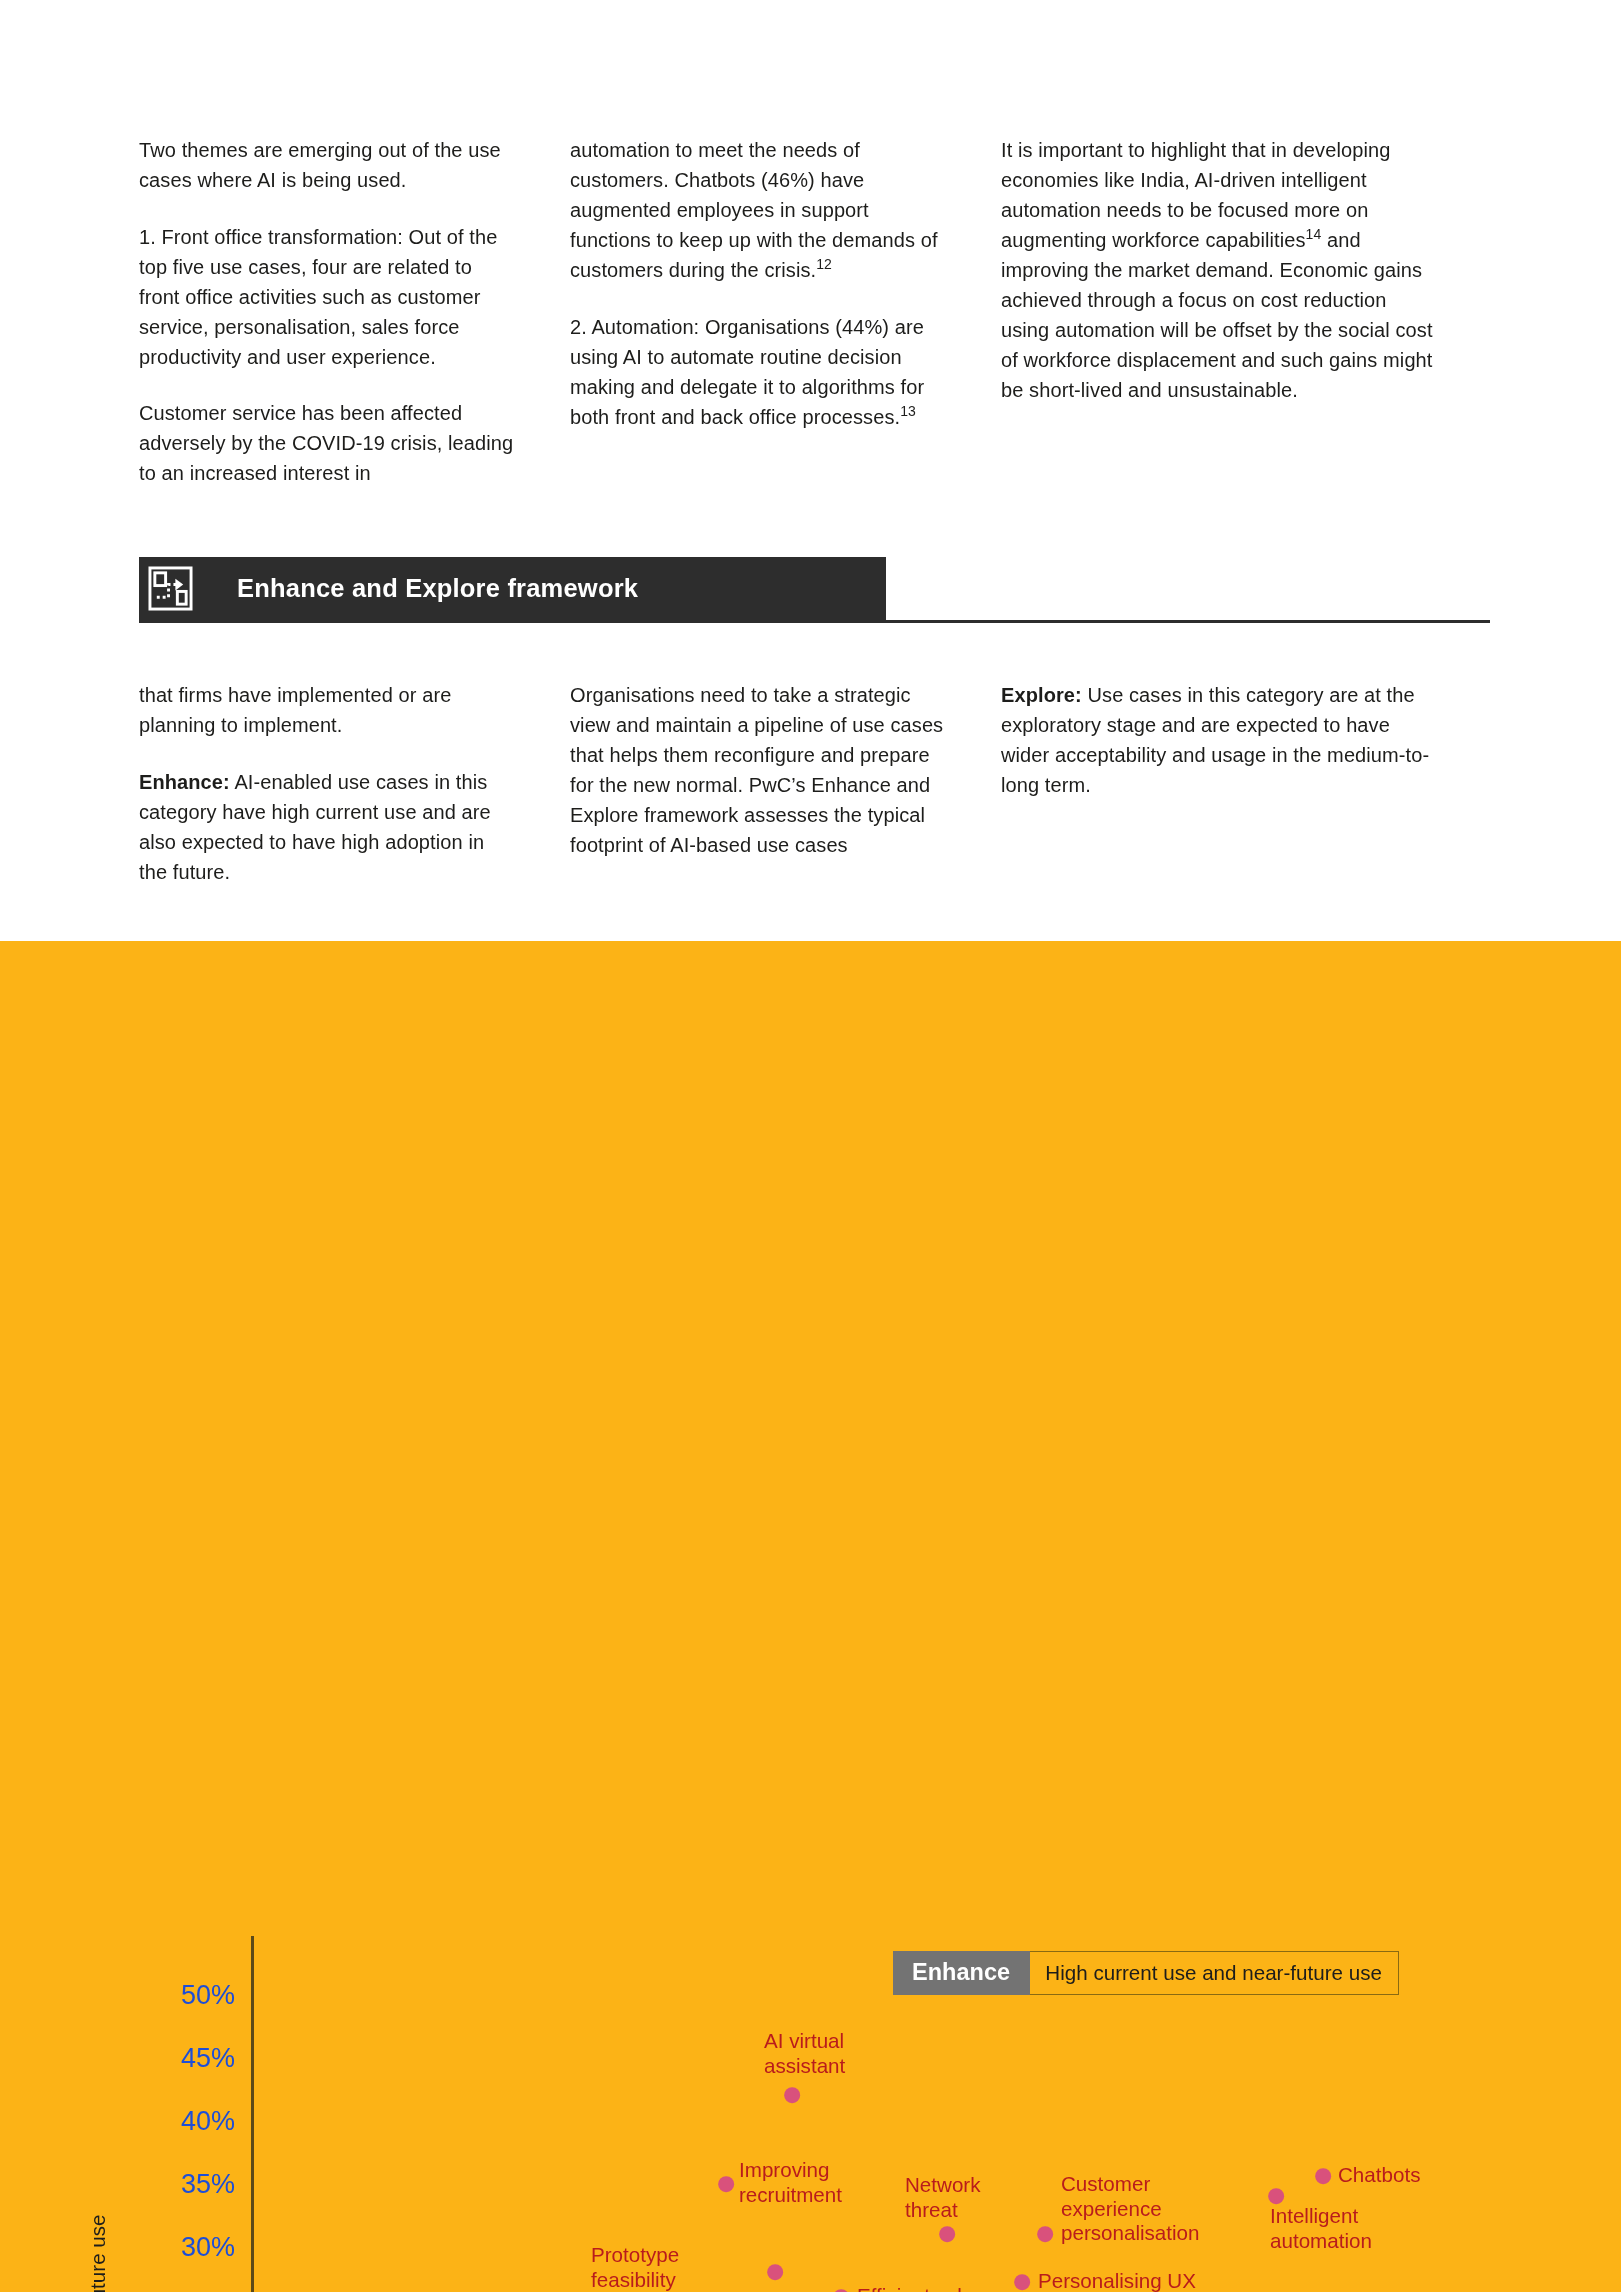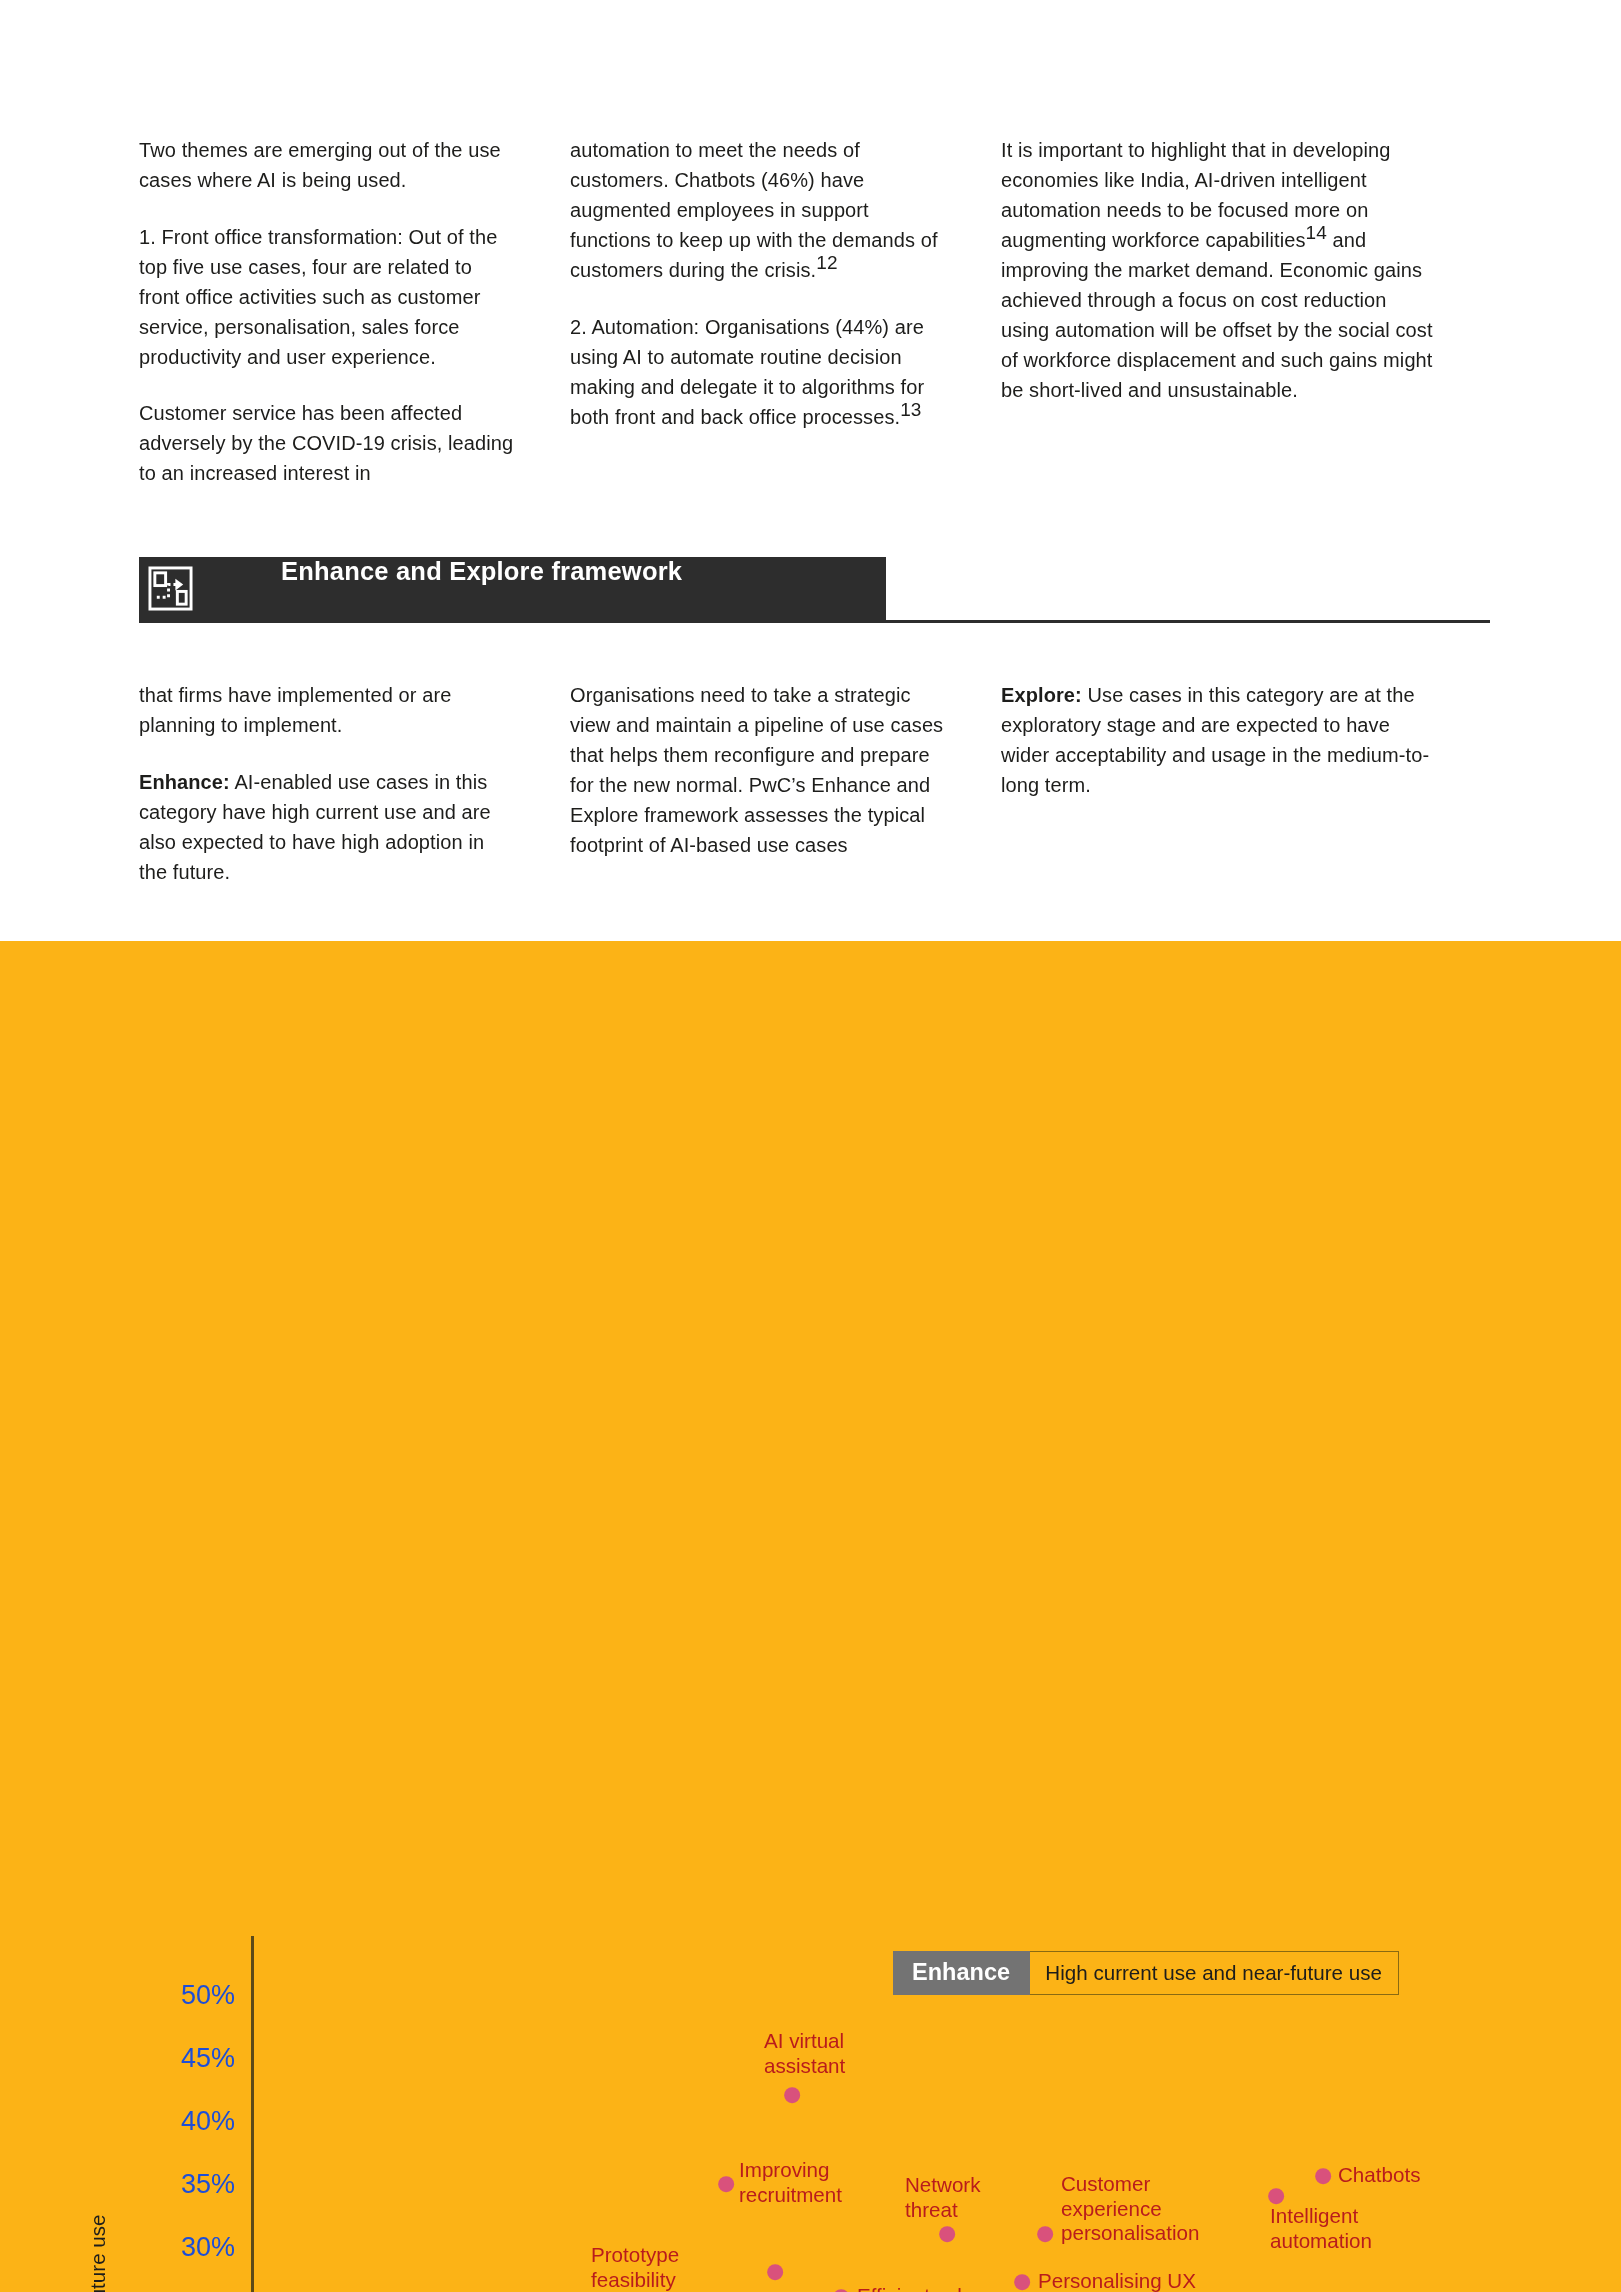--- a/index.html
+++ b/index.html
@@ -26,31 +26,31 @@
   .col { width:431px; padding-right:54px; }
   .col.c3 { padding-right:0; width:436px; }
   .col p {
     margin:0 0 26.5px 0;
     font-size:20px;
     line-height:30px;
     color:#1d1d1b;
     letter-spacing:0.1px;
   }
   .col p:last-child { margin-bottom:0; }
-  sup { font-size:19px; vertical-align:super; line-height:0; }
+  sup { font-size:14px; vertical-align:super; line-height:0; }
   b { font-weight:bold; }
 
   
   .banner-wrap {
     position:absolute; left:139px; top:557px; width:1351px; height:63px;
   }
   .banner {
     position:absolute; left:0; top:0; width:747px; height:63px;
     background:#2d2d2d;
-    display:flex; align-items:flex-start;gap:44px;
+    display:flex; align-items:center;
   }
   .banner-icon {
     width:63px; height:63px;
     display:flex; align-items:center; justify-content:center;
     flex:0 0 63px;
   }
   .banner-title {
     color:#ffffff; font-size:25.5px; font-weight:bold;
     margin-left:35px; letter-spacing:0.2px;
   }

